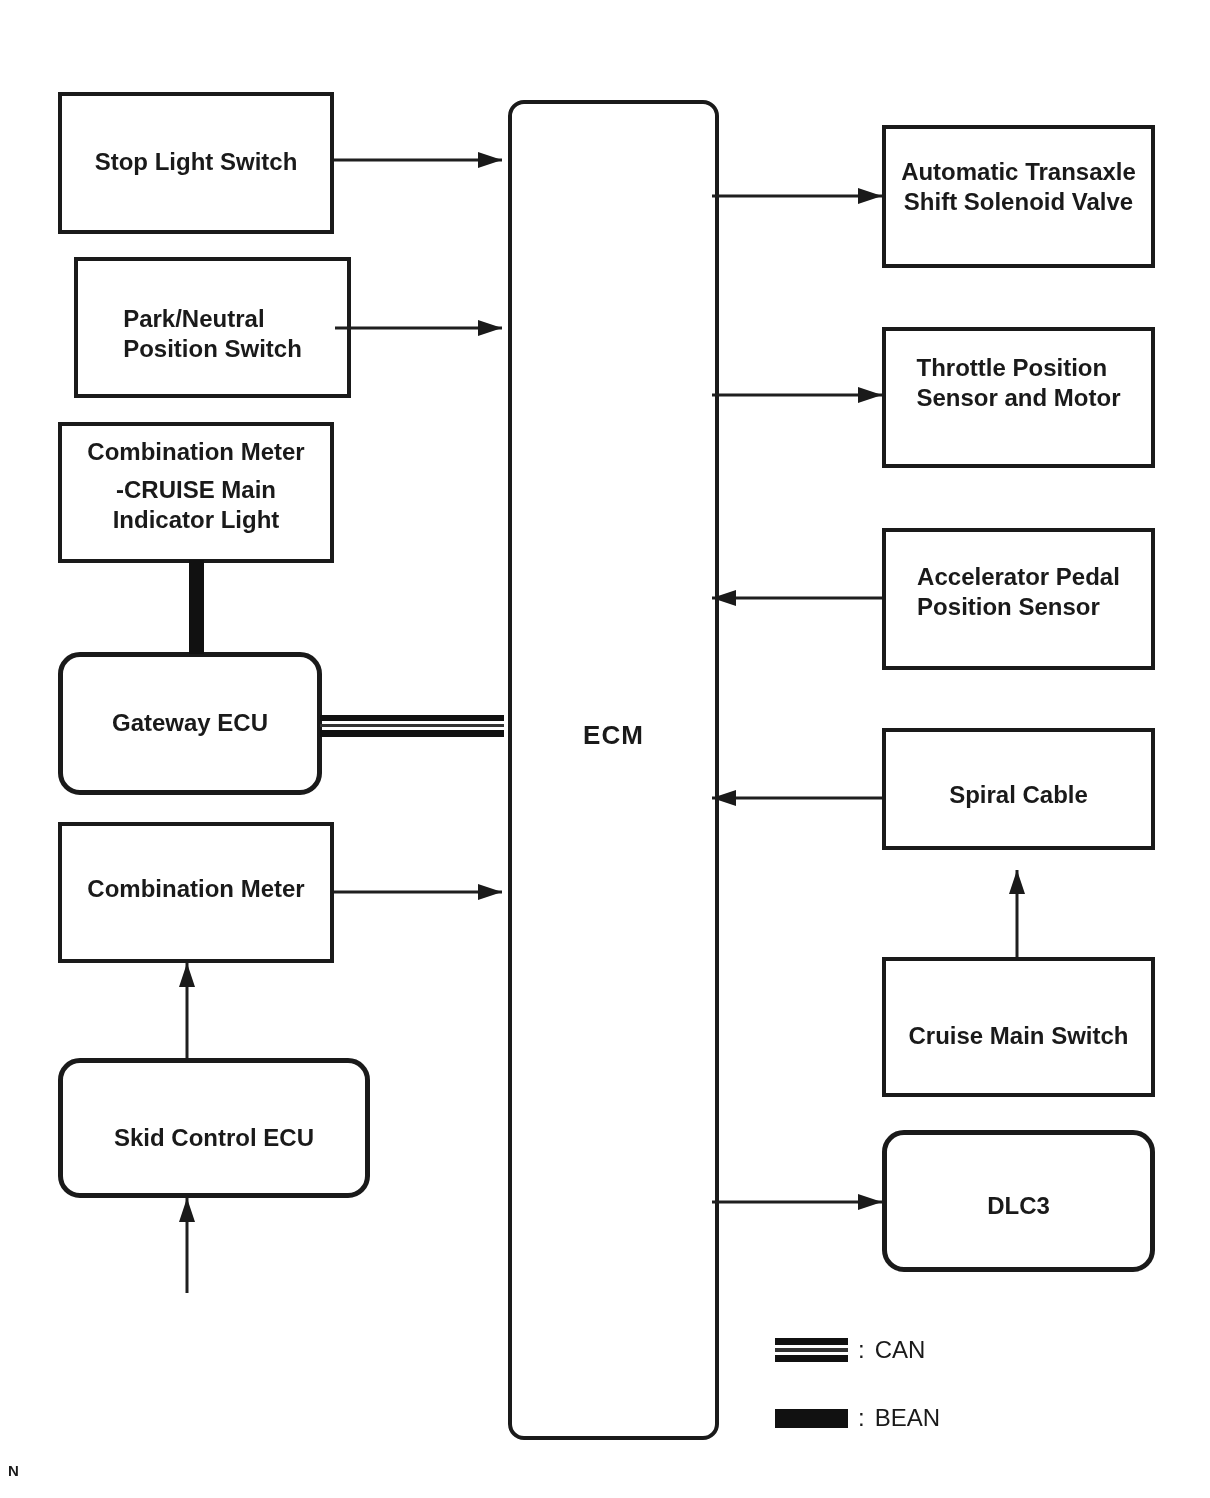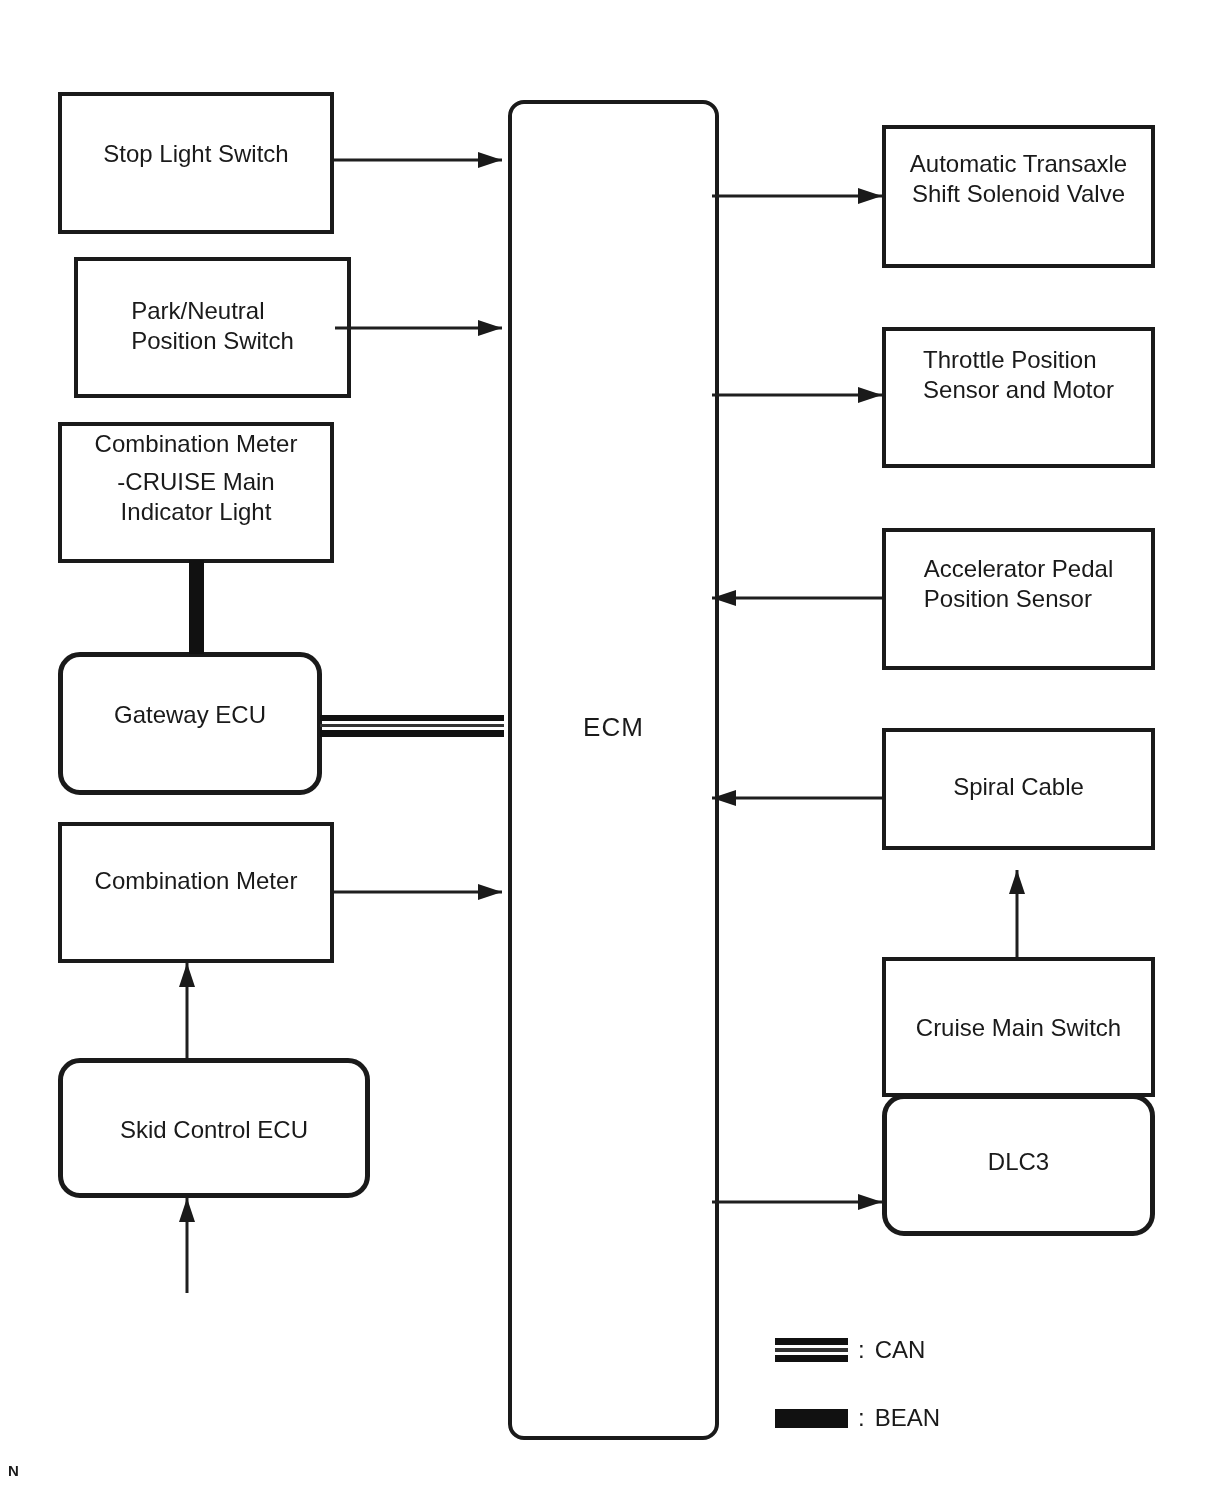--- a/index.html
+++ b/index.html
@@ -6,21 +6,21 @@
   .stage{
     position:relative;width:1210px;height:1498px;background:#ffffff;
     font-family:"Liberation Sans",sans-serif;color:#1a1a1a;overflow:hidden;
   }
   .box{
     position:absolute;box-sizing:border-box;background:#ffffff;
     border:4px solid #1a1a1a;font-size:24px;line-height:30px;
   }
   .rounded{border-radius:22px;border-width:5px;}
   .ecm-box{border-radius:16px;}
-  .label{white-space:pre-line;width:fit-content;margin:0 auto;display:block;}
+  .label{white-space:pre-line;width:fit-content;margin:8px auto;display:block;font-weight:bold;}
   .ta-c{text-align:center;}
   .ta-l{text-align:left;}
   .ecm-label{font-size:26px;letter-spacing:1px;}
   .subtitle{margin-top:8px;}
   .edges{position:absolute;left:0;top:0;pointer-events:none;}
   .legend-item{position:absolute;display:flex;align-items:center;gap:10px;font-size:24px;}
   .can-sym{
     width:73px;height:24px;
     background:linear-gradient(to bottom,
       #111 0 7px, transparent 7px 10px,
@@ -83,21 +83,21 @@
   </div>
 
   <div class="box" style="left:882px;top:728px;width:273px;height:122px;padding-top:40px;">
     <span class="label ta-c">Spiral Cable</span>
   </div>
 
   <div class="box" style="left:882px;top:957px;width:273px;height:140px;padding-top:52px;">
     <span class="label ta-c">Cruise Main Switch</span>
   </div>
 
-  <div class="box rounded" style="left:882px;top:1094px;width:273px;height:142px;padding-top:48px;">
+  <div class="box rounded" style="left:882px;top:1130px;width:273px;height:142px;padding-top:48px;">
     <span class="label ta-c">DLC3</span>
   </div>
 
   <svg class="edges" width="1210" height="1498" viewBox="0 0 1210 1498">
     <defs>
       <marker id="arr" markerUnits="userSpaceOnUse" markerWidth="26" markerHeight="18" refX="24" refY="8" orient="auto">
         <path d="M0,0 L24,8 L0,16 Z" fill="#1a1a1a"></path>
       </marker>
     </defs>
     <g stroke="#1f1f1f" stroke-width="3" fill="none">

